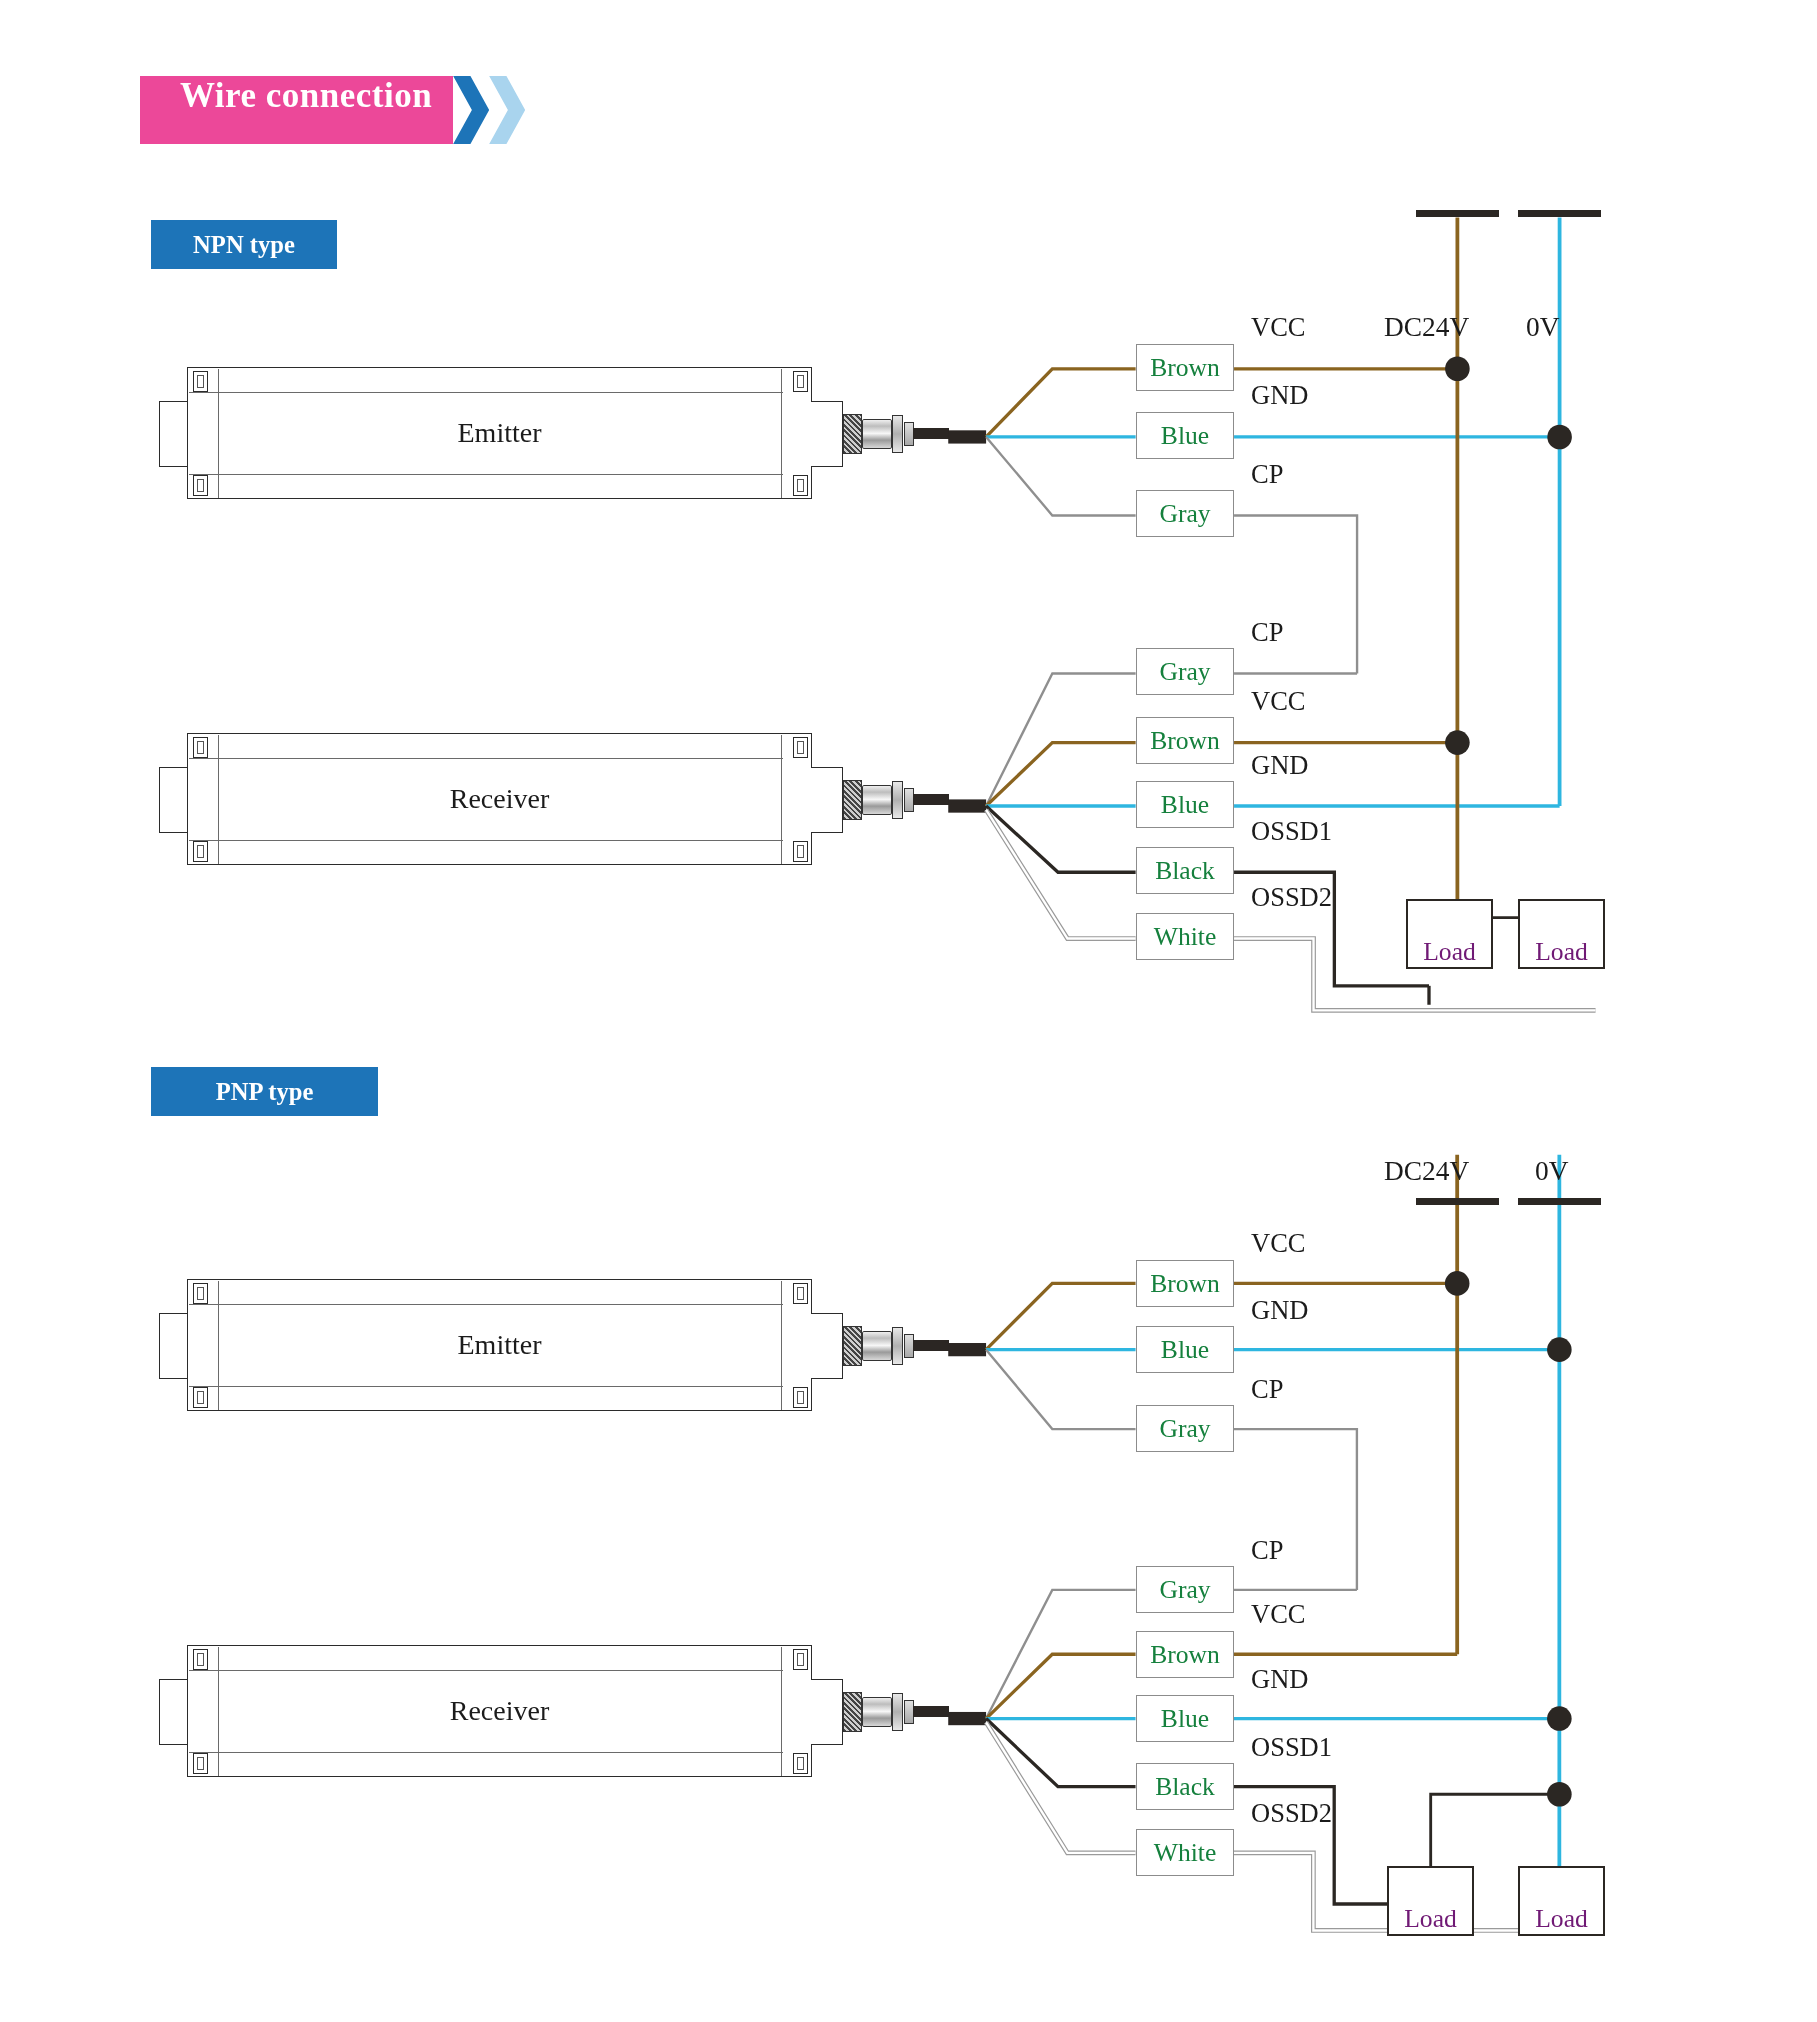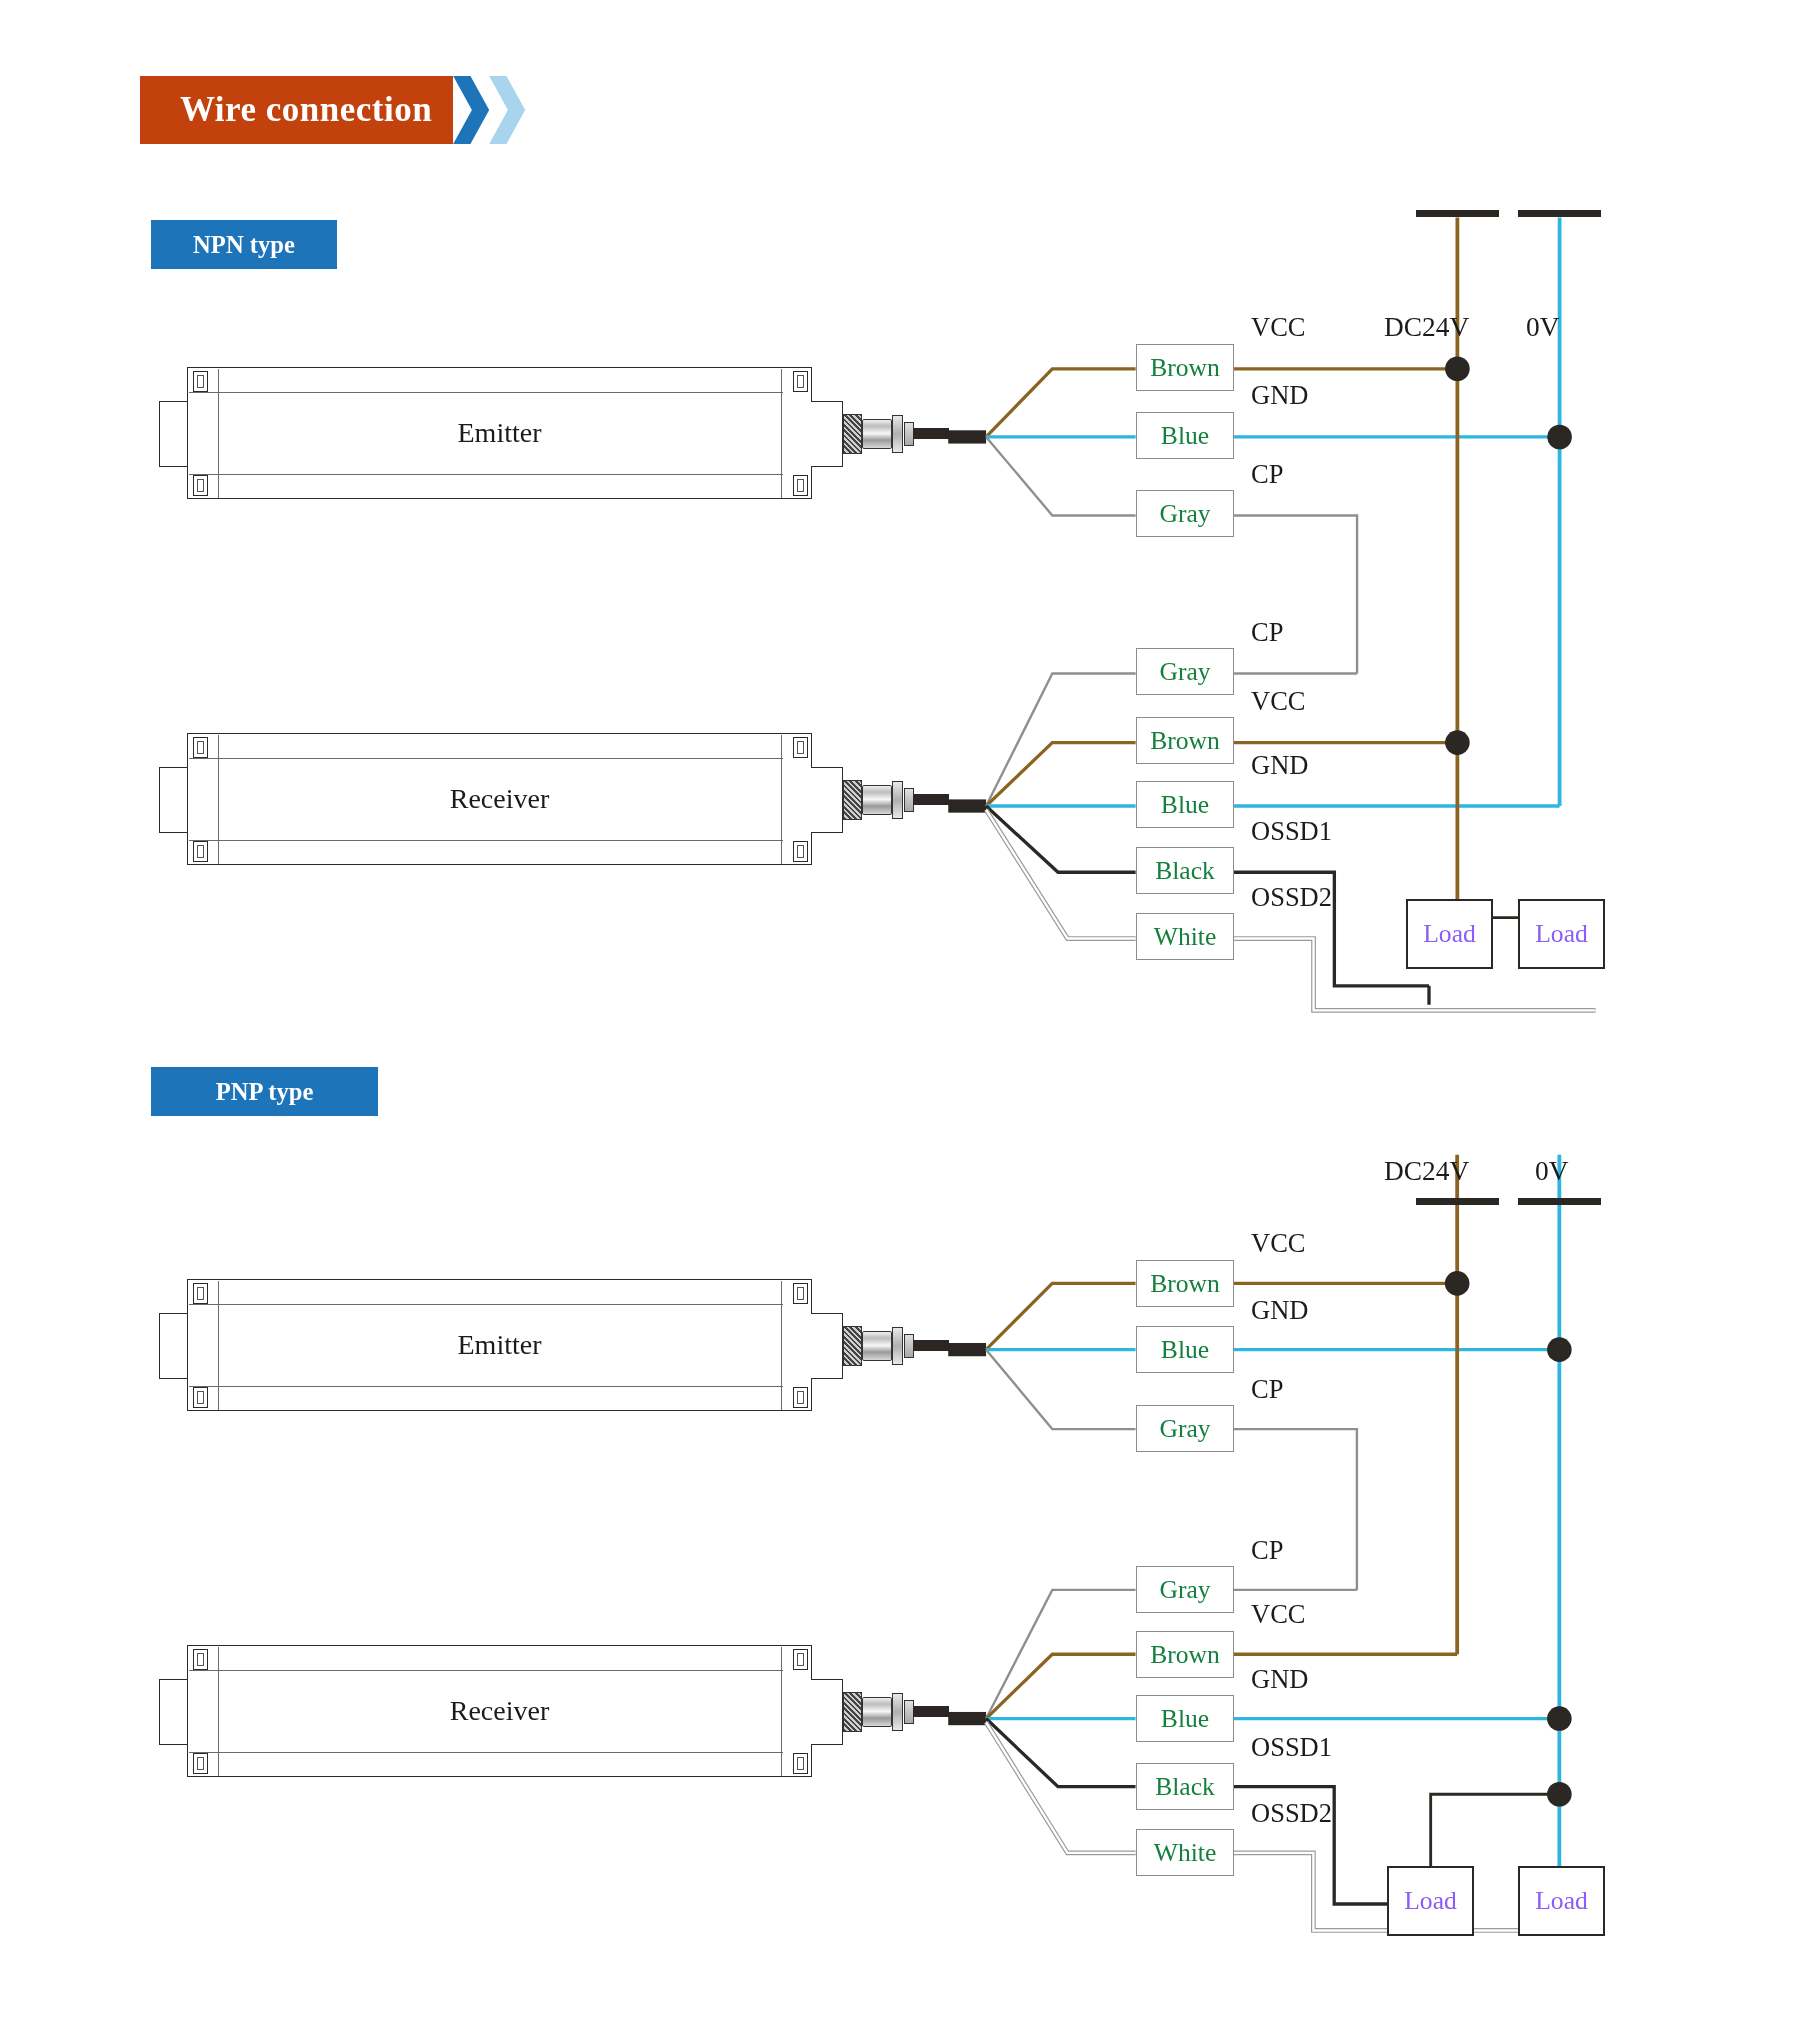--- a/index.html
+++ b/index.html
@@ -1,21 +1,21 @@
 <!DOCTYPE html>
 <html style="font-size:15px"><head>
 <meta charset="utf-8">
 <style>
   html,body{margin:0;padding:0;background:#ffffff;}
   body{width:1817px;height:2022px;position:relative;font-family:"Liberation Serif",serif;}
   .root{position:absolute;inset:0;}
 
   
   .banner-wrap{position:absolute;left:140px;top:76px;height:68px;display:flex;align-items:stretch;}
-  .banner-box{background:#c2410c;display:flex;align-items:center;padding:0 21px 0 40px;}
+  .banner-box{background:#ec4899;display:flex;padding:0 21px 0 40px;}
   .banner-title{color:#ffffff;font-size:35px;font-weight:bold;letter-spacing:0.5px;font-family:"Liberation Serif",serif;white-space:nowrap;}
   .chev{width:36px;height:68px;}
   .chev-dark{background:#1d74b8;clip-path:polygon(0 0,48% 0,100% 50%,48% 100%,0 100%,52% 50%);}
   .chev-light{background:#a9d4ee;clip-path:polygon(0 0,48% 0,100% 50%,48% 100%,0 100%,52% 50%);}
 
   
   .tag{position:absolute;background:#1d74b8;color:#fff;font-weight:bold;font-size:24.6px;
        display:flex;align-items:center;justify-content:center;font-family:"Liberation Serif",serif;}
 
   
@@ -47,21 +47,21 @@
   
   .wires{position:absolute;left:0;top:0;overflow:visible;}
 
   
   .wbox{position:absolute;border:0.9px solid #8c8c8c;background:#fff;box-sizing:border-box;
         display:flex;align-items:center;justify-content:center;font-size:25.6px;color:#15803d;
         font-family:"Liberation Serif",serif;}
   .sig{position:absolute;font-size:26.5px;color:#1b1b1b;font-family:"Liberation Serif",serif;white-space:nowrap;}
   .railtxt{position:absolute;font-size:27.4px;color:#1b1b1b;font-family:"Liberation Serif",serif;white-space:nowrap;}
   .loadbox{position:absolute;border:2.4px solid #2b2723;background:#fff;box-sizing:border-box;
-           display:flex;align-items:center;justify-content:center;font-size:25.6px;color:#8b5cf6;
+           display:flex;align-items:flex-end;justify-content:center;font-size:25.6px;color:#701a75;
            font-family:"Liberation Serif",serif;}
   .termbar{position:absolute;height:6.6px;background:#2b2723;}
 </style>
 </head>
 <body>
 
 <div class="root">
 
   <div class="banner-wrap">
     <div class="banner-box">

